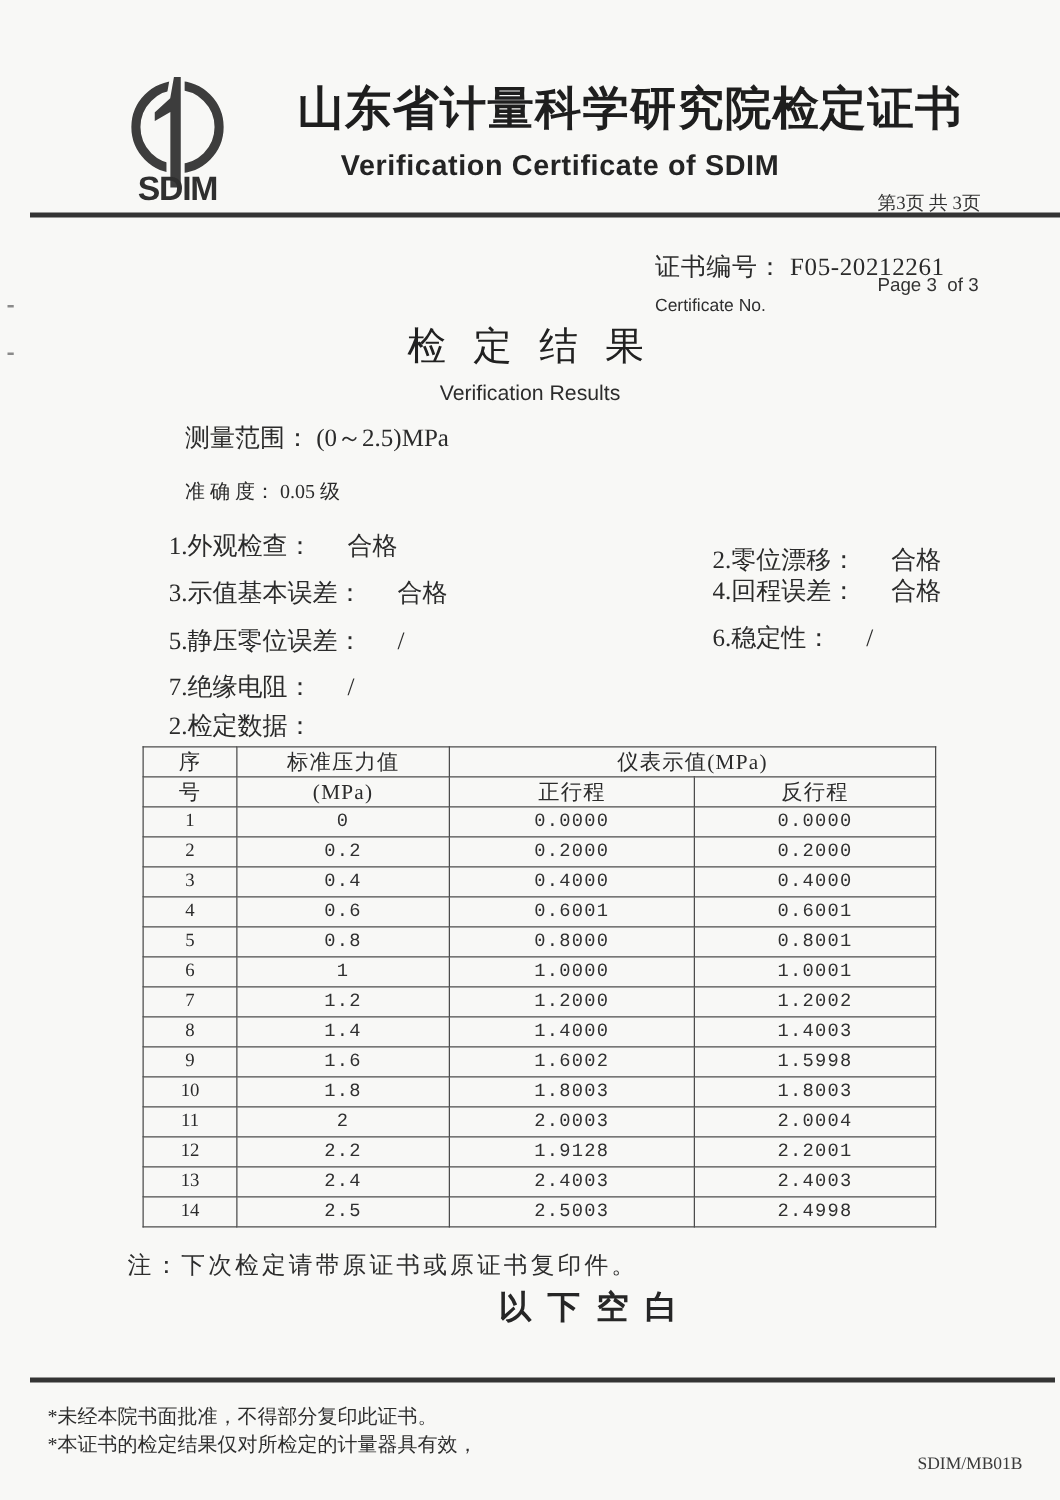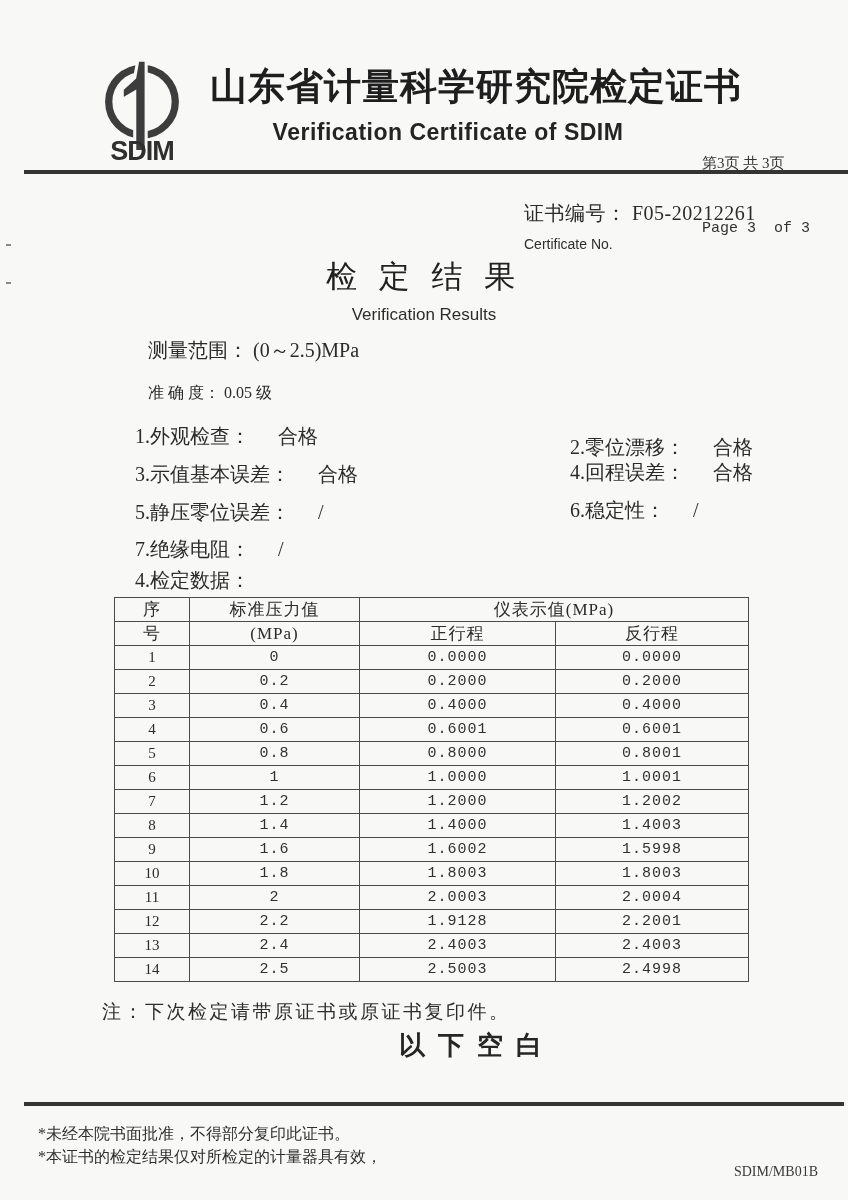--- a/index.html
+++ b/index.html
@@ -4,26 +4,26 @@
 <style>
   html,body { margin:0; padding:0; background:#e8e8e6; }
   .page {
     position:relative; width:848px; height:1200px; margin:0 auto;
     background:#f8f8f6; overflow:hidden;
     font-family:"Liberation Serif", serif; color:#2b2b2b;
   }
   
   .logo { position:absolute; left:80px; top:58px; width:124px; text-align:right; }
   .titles { position:absolute; left:210px; top:62px; width:476px; text-align:center; }
-  .title-zh { font-size:37px; font-weight:bold; letter-spacing:1px; color:#1e1e1e; white-space:nowrap; }
+  .title-zh { font-size:37px; font-weight:bold; letter-spacing:1px; color:#1e1e1e; white-space:nowrap;margin-left:28px; }
   .title-en { margin-top:7px; font-size:23px; font-weight:bold; letter-spacing:0.5px;
               font-family:"Liberation Sans", sans-serif; color:#242424; }
   .page-info { position:absolute; left:702px; top:108px; width:136px;
                font-size:15px; line-height:22px; color:#333; white-space:pre; }
-  .page-info .en { font-family:Liberation Mono, monospace; }
+  .page-info .en { font-family:Liberation Sans, sans-serif; }
   .rule-top { position:absolute; left:24px; top:170px; width:824px; height:4px; background:#343434; }
   .rule-bottom { position:absolute; left:24px; top:1102px; width:820px; height:4px; background:#343434; }
 
   
   .cert-no { position:absolute; left:524px; top:200px; }
   .cert-line { font-size:20px; letter-spacing:0.5px; }
   .cert-en { margin-top:9px; font-size:14px; color:#2e2e2e; font-family:"Liberation Sans", sans-serif; }
 
   
   .sec-title { position:absolute; left:0; top:256px; width:100%; text-align:center; }
@@ -125,21 +125,21 @@
   <div class="chk i5">
     <span>5.静压零位误差：</span><span class="val">/</span>
   </div>
   <div class="chk i6">
     <span>6.稳定性：</span><span class="val">/</span>
   </div>
   <div class="chk i7">
     <span>7.绝缘电阻：</span><span class="val">/</span>
   </div>
   <div class="chk i8">
-    <span>4.检定数据：</span>
+    <span>2.检定数据：</span>
   </div>
 
   <div class="table-wrap">
     <table class="results">
       <colgroup>
           <col style="width:75px">
           <col style="width:170px">
           <col style="width:196px">
           <col style="width:193px">
         </colgroup>

